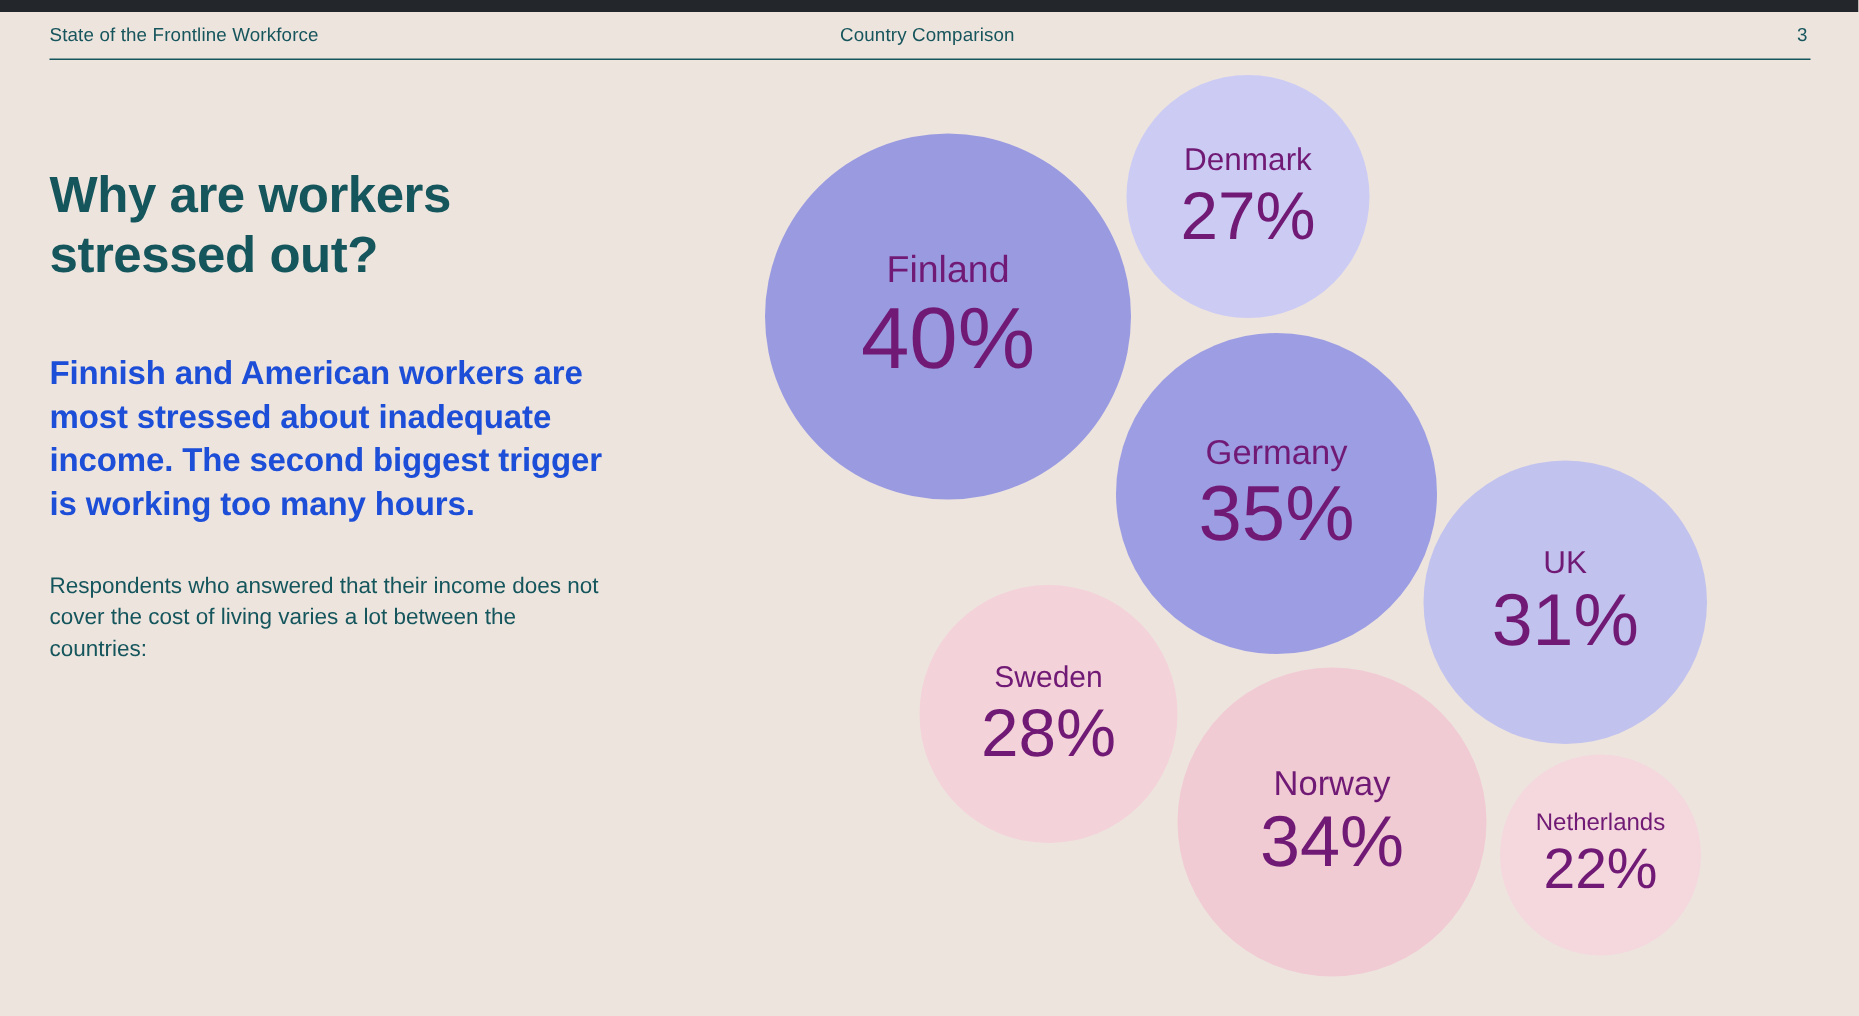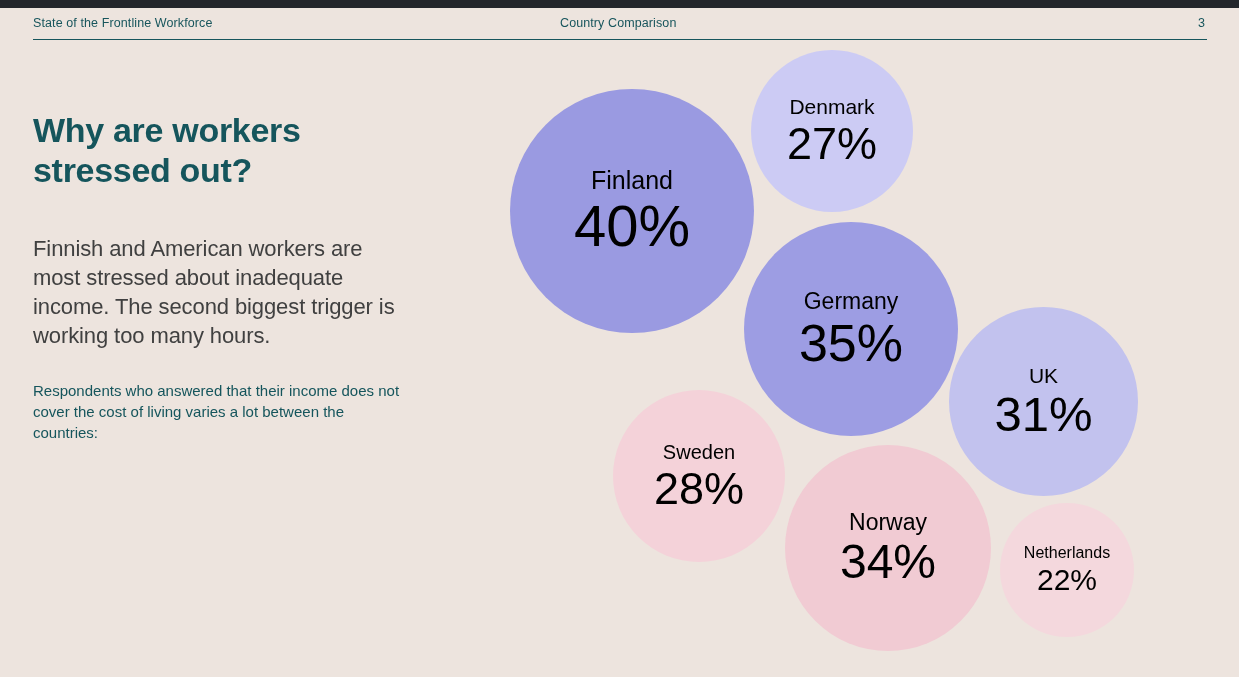--- a/index.html
+++ b/index.html
@@ -65,22 +65,22 @@
     font-size: 34px;
     line-height: 40px;
     font-weight: 700;
     color: #15555c;
     letter-spacing: -0.3px;
   }
   .subhead {
     margin: 44px 0 0 0;
     font-size: 22px;
     line-height: 29px;
-    font-weight: 400;
-    color: #404040;
+    font-weight: 700;
+    color: #1d4ed8;
     letter-spacing: -0.1px;
     max-width: 380px;
   }
   .note {
     margin: 30px 0 0 0;
     font-size: 15px;
     line-height: 21px;
     font-weight: 400;
     color: #15555c;
     max-width: 380px;
@@ -94,21 +94,21 @@
     width: 1239px;
     height: 677px;
   }
   .bubble {
     position: absolute;
     border-radius: 50%;
     display: flex;
     flex-direction: column;
     align-items: center;
     justify-content: center;
-    color: #000000;
+    color: #701a75;
     box-sizing: border-box;
   }
   .bubble .b-name {
     font-weight: 400;
     line-height: 1;
     white-space: nowrap;
   }
   .bubble .b-value {
     font-weight: 400;
     line-height: 1;
@@ -134,21 +134,21 @@
   #bub-us          .b-value{ font-size: 57px; }
   #bub-germany     .b-name { font-size: 23px; }
   #bub-germany     .b-value{ font-size: 52px; }
   #bub-uk          .b-name { font-size: 21px; }
   #bub-uk          .b-value{ font-size: 49px; }
   #bub-sweden      .b-name { font-size: 20px; }
   #bub-sweden      .b-value{ font-size: 45px; }
   #bub-norway      .b-name { font-size: 23px; }
   #bub-norway      .b-value{ font-size: 48px; }
   #bub-netherlands .b-name { font-size: 16px; }
-  #bub-netherlands .b-value{ font-size: 30px; }
+  #bub-netherlands .b-value{ font-size: 38px; }
 
   
   #bub-denmark     { z-index: 2; }
   #bub-us          { z-index: 3; }
   #bub-finland     { z-index: 5; }
   #bub-germany     { z-index: 6; }
   #bub-uk          { z-index: 4; }
   #bub-sweden      { z-index: 3; }
   #bub-norway      { z-index: 5; }
   #bub-netherlands { z-index: 2; }

